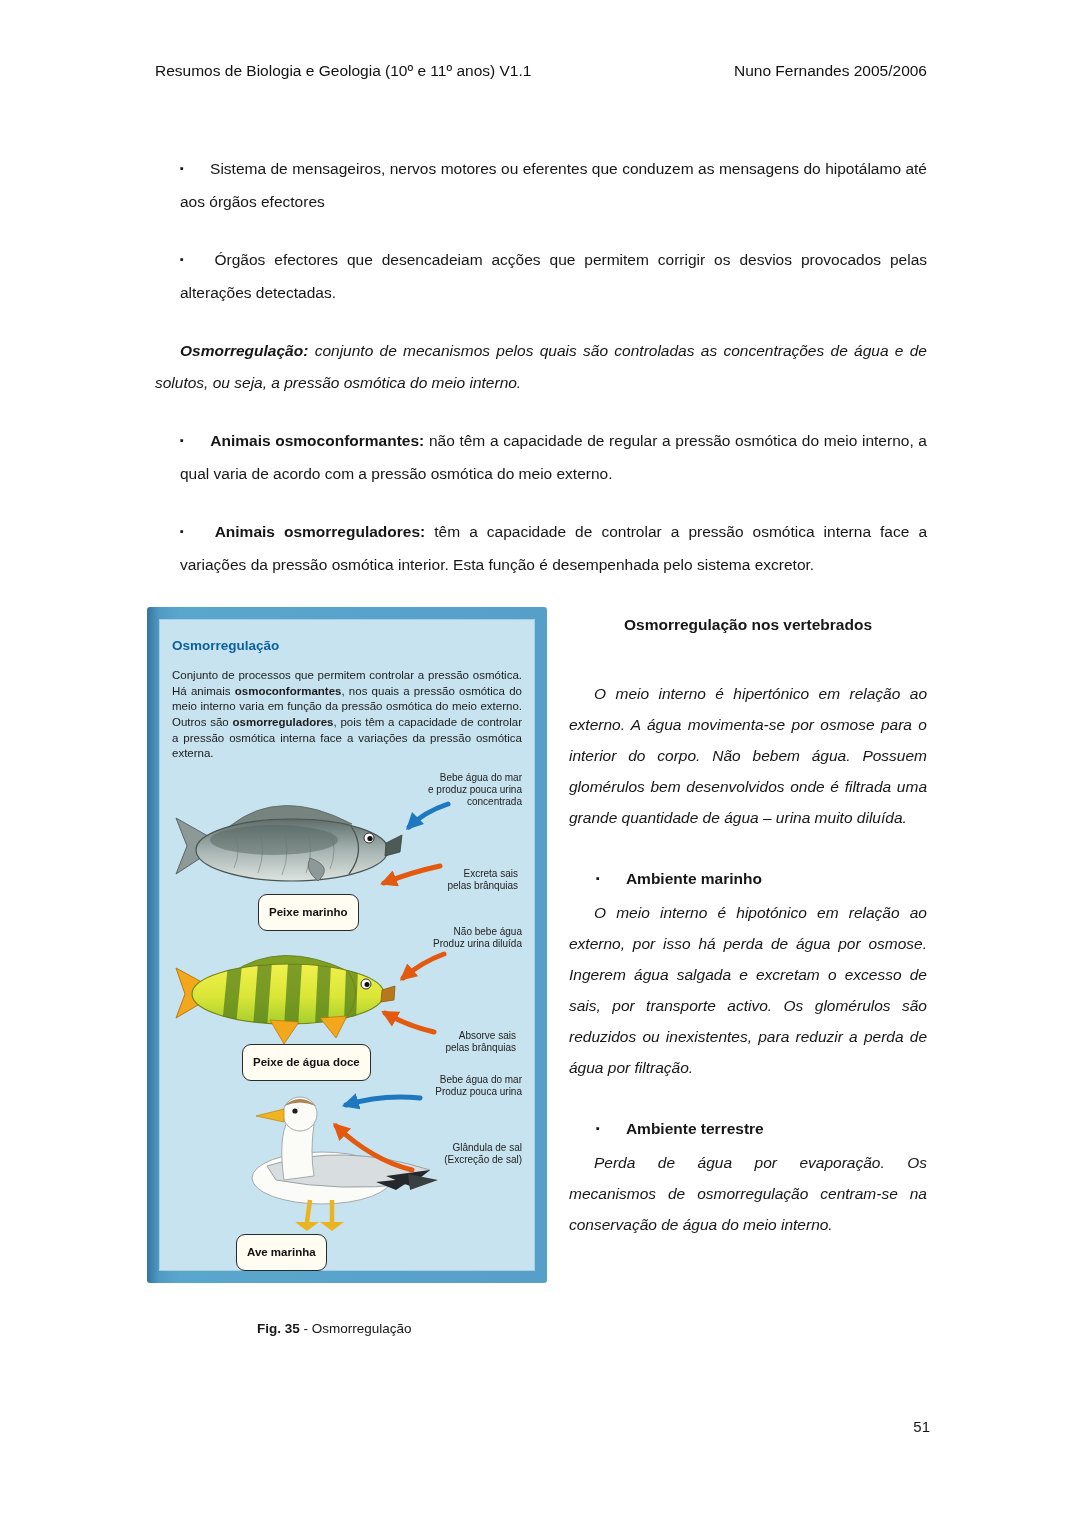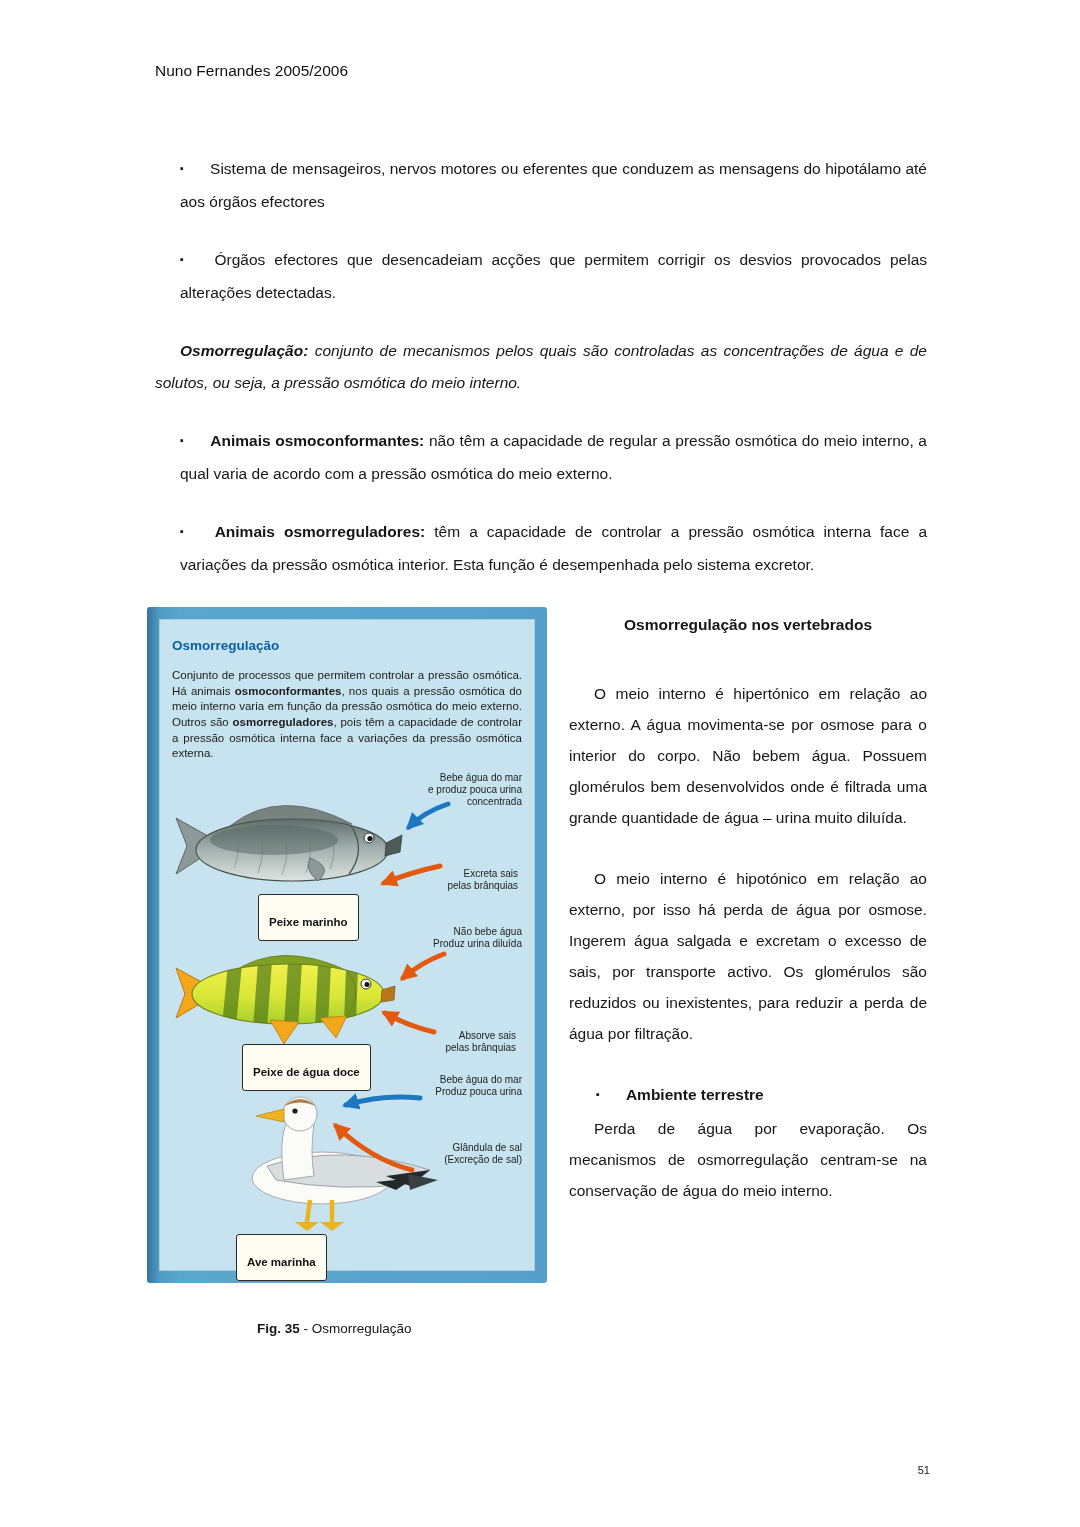--- a/index.html
+++ b/index.html
@@ -28,38 +28,39 @@
 
   .animal { position:relative; }
   .animal.marine { height:152px; margin-top:8px; }
   .animal.fresh  { height:146px; margin-top:4px; }
   .animal.bird   { height:184px; margin-top:2px; }
   .animal-svg { display:block; }
 
   .anno { position:absolute; font-size:10px; line-height:1.2; text-align:right;
     white-space:pre-line; color:#222; }
   .label-box { position:absolute; background:#fffdf2; border:1.5px solid #2a2a2a;
-    border-radius:3px; padding:11px 10px 2px; font-weight:bold; font-size:11.5px;
+    border-radius:9px; padding:1px 10px 2px; font-weight:bold; font-size:11.5px;
     white-space:nowrap; color:#111; }
 
   .fig-caption { margin:30px 0 0 110px; font-size:13.5px; text-align:left; }
 
   .right-col { flex:1; line-height:31px; }
   .right-title { font-size:15.5px; font-weight:bold; text-align:center; margin:2px 0 38px; }
   .env-heading { font-size:15.5px; font-weight:bold; margin:0 0 1px 27px; }
-  .env-text { text-align:justify; text-indent:25px; margin-bottom:30px; }
-
-  .page-number { position:absolute; top:1418px; right:150px; font-size:11px;margin-top:46px; }
+  .env-text { text-align:justify; text-indent:25px; margin-bottom:30px;font-style:italic; }
+
+  .page-number { position:absolute; top:1418px; right:150px; font-size:15px; }
 </style>
 </head>
 <body>
 
 <div class="page">
 
   <header class="page-header">
+    <span>Resumos de Biologia e Geologia (10º e 11º anos) V1.1</span>
     <span>Nuno Fernandes 2005/2006</span>
   </header>
 
   <main class="content">
 
     <p class="bullet"><span class="marker">▪</span><span>Sistema de mensageiros, nervos motores ou eferentes que conduzem as mensagens do hipotálamo até aos órgãos efectores</span></p>
 
     <p class="bullet"><span class="marker">▪</span><span>Órgãos efectores que desencadeiam acções que permitem corrigir os desvios provocados pelas alterações detectadas.</span></p>
 
     <p class="para-def"><strong>Osmorregulação:</strong><span> conjunto de mecanismos pelos quais são controladas as concentrações de água e de solutos, ou seja, a pressão osmótica do meio interno.</span></p>
@@ -200,20 +201,21 @@
       </div>
 
       <div class="right-col">
         <h2 class="right-title">Osmorregulação nos vertebrados</h2>
 
         <section>
           <p class="env-text">O meio interno é hipertónico em relação ao externo. A água movimenta-se por osmose para o interior do corpo. Não bebem água. Possuem glomérulos bem desenvolvidos onde é filtrada uma grande quantidade de água – urina muito diluída.</p>
         </section>
 
         <section>
+          <h3 class="env-heading"><span class="marker">▪</span><span>Ambiente marinho</span></h3>
           <p class="env-text">O meio interno é hipotónico em relação ao externo, por isso há perda de água por osmose. Ingerem água salgada e excretam o excesso de sais, por transporte activo. Os glomérulos são reduzidos ou inexistentes, para reduzir a perda de água por filtração.</p>
         </section>
 
         <section>
           <h3 class="env-heading"><span class="marker">▪</span><span>Ambiente terrestre</span></h3>
           <p class="env-text">Perda de água por evaporação. Os mecanismos de osmorregulação centram-se na conservação de água do meio interno.</p>
         </section>
       </div>
 
     </div>

